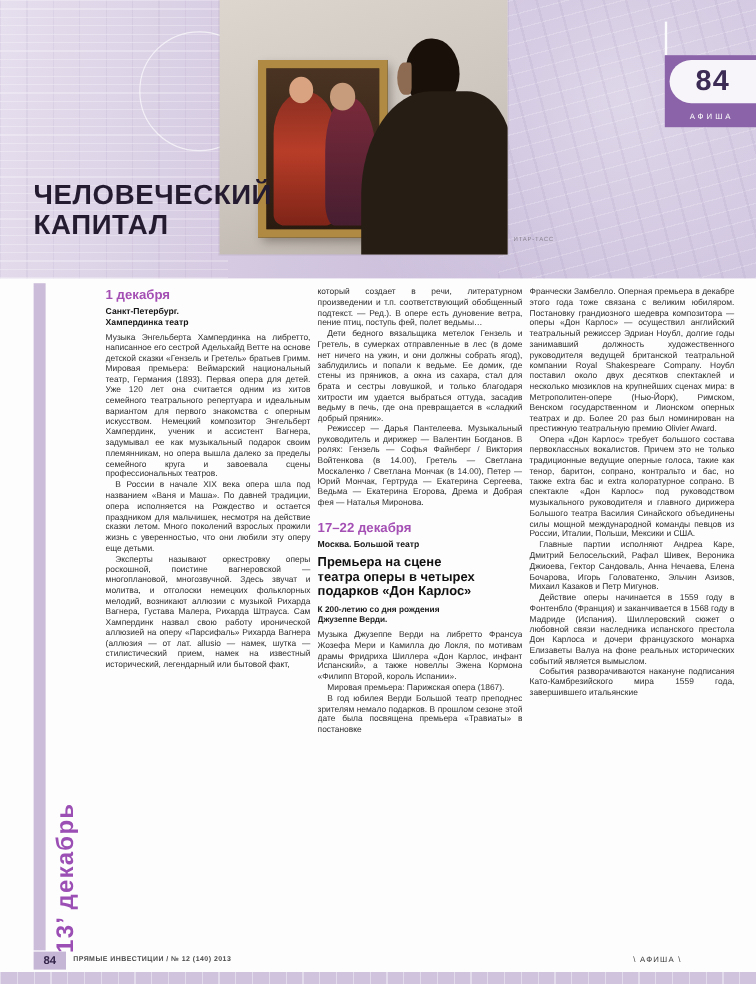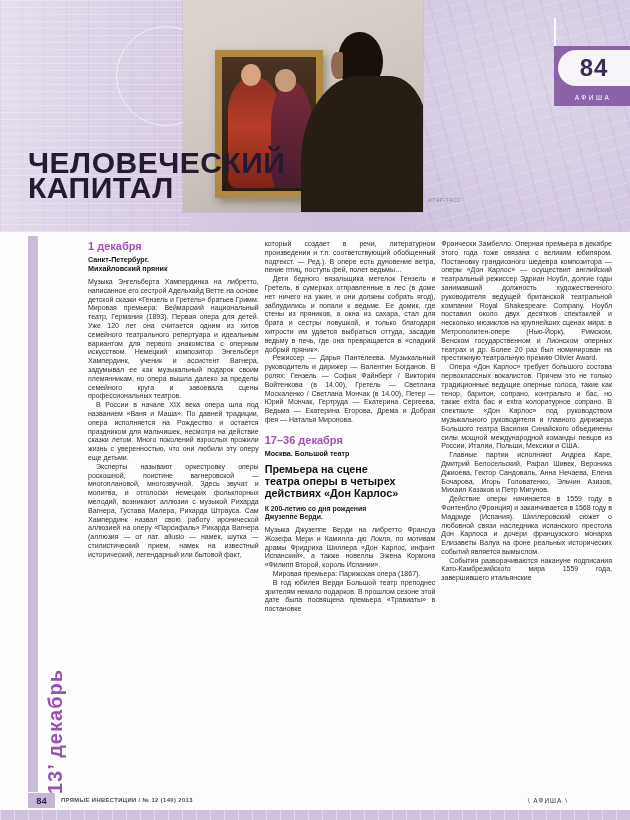--- a/index.html
+++ b/index.html
@@ -43,21 +43,21 @@
 
   
   .tabline{position:absolute;right:74px;top:18px;width:2px;height:28px;background:rgba(255,255,255,.9);}
   .tabback{position:absolute;right:0;top:46px;width:76px;height:60px;background:#8a63a8;}
   .tabpill{position:absolute;right:0;top:50px;width:72px;height:36px;background:#f7f5f9;border-radius:18px 0 0 18px;
     display:flex;align-items:center;justify-content:center;font-size:24px;font-weight:bold;color:#3c2b55;letter-spacing:1px;}
   .tabsec{position:absolute;right:0;top:90px;width:74px;height:14px;color:#ffffff;font-size:6.5px;letter-spacing:2.5px;
     display:flex;align-items:center;justify-content:center;}
 
   
-  .headline{position:absolute;left:28px;top:150px;font-size:30px;font-weight:800;line-height:25px;color:#251b31;
+  .headline{position:absolute;left:28px;top:150px;font-size:23px;font-weight:800;line-height:25px;color:#251b31;
     letter-spacing:.5px;white-space:pre-line;}
 
   
   .leftbar{position:absolute;left:28px;top:236px;width:10px;height:556px;background:#cbbdd9;}
   .sidedate{position:absolute;left:44px;bottom:26px;writing-mode:vertical-rl;transform:rotate(180deg);
     font-size:20px;font-weight:700;color:#9b4fb4;letter-spacing:1px;}
 
   
   .cols{position:absolute;left:88px;top:240px;width:524px;height:552px;display:grid;
     grid-template-columns:1fr 1fr 1fr;column-gap:6px;overflow:hidden;}
@@ -115,35 +115,35 @@
 КАПИТАЛ</div>
 
   <div class="leftbar"></div>
   <div class="sidedate">13’ декабрь</div>
 
   <div class="cols">
 
     <div class="col">
       <div class="b-date">1 декабря</div>
       <div class="b-venue">Санкт-Петербург.
-Михайловский пряник</div>
+Хампердинка театр</div>
       <p class="b-body">Музыка Энгельберта Хампердинка на либретто, написанное его сестрой Адельхайд Ветте на основе детской сказки «Гензель и Гретель» братьев Гримм. Мировая премьера: Веймарский национальный театр, Германия (1893). Первая опера для детей. Уже 120 лет она считается одним из хитов семейного театрального репертуара и идеальным вариантом для первого знакомства с оперным искусством. Немецкий композитор Энгельберт Хампердинк, ученик и ассистент Вагнера, задумывал ее как музыкальный подарок своим племянникам, но опера вышла далеко за пределы семейного круга и завоевала сцены профессиональных театров.</p>
       <p class="b-body indent">В России в начале XIX века опера шла под названием «Ваня и Маша». По давней традиции, опера исполняется на Рождество и остается праздником для мальчишек, несмотря на действие сказки летом. Много поколений взрослых прожили жизнь с уверенностью, что они любили эту оперу еще детьми.</p>
       <p class="b-body indent">Эксперты называют оркестровку оперы роскошной, поистине вагнеровской — многоплановой, многозвучной. Здесь звучат и молитва, и отголоски немецких фольклорных мелодий, возникают аллюзии с музыкой Рихарда Вагнера, Густава Малера, Рихарда Штрауса. Сам Хампердинк назвал свою работу иронической аллюзией на оперу «Парсифаль» Рихарда Вагнера (аллюзия — от лат. allusio — намек, шутка — стилистический прием, намек на известный исторический, легендарный или бытовой факт,</p>
     </div>
 
     <div class="col">
       <p class="b-body">который создает в речи, литературном произведении и т.п. соответствующий обобщенный подтекст. — Ред.). В опере есть дуновение ветра, пение птиц, поступь фей, полет ведьмы…</p>
       <p class="b-body indent">Дети бедного вязальщика метелок Гензель и Гретель, в сумерках отправленные в лес (в доме нет ничего на ужин, и они должны собрать ягод), заблудились и попали к ведьме. Ее домик, где стены из пряников, а окна из сахара, стал для брата и сестры ловушкой, и только благодаря хитрости им удается выбраться оттуда, засадив ведьму в печь, где она превращается в «сладкий добрый пряник».</p>
       <p class="b-body indent">Режиссер — Дарья Пантелеева. Музыкальный руководитель и дирижер — Валентин Богданов. В ролях: Гензель — Софья Файнберг / Виктория Войтенкова (в 14.00), Гретель — Светлана Москаленко / Светлана Мончак (в 14.00), Петер — Юрий Мончак, Гертруда — Екатерина Сергеева, Ведьма — Екатерина Егорова, Дрема и Добрая фея — Наталья Миронова.</p>
-      <div class="b-date mid">17–36 декабря</div>
+      <div class="b-date mid">17–22 декабря</div>
       <div class="b-venue">Москва. Большой театр</div>
       <div class="b-title">Премьера на сцене
 театра оперы в четырех
-действиях «Дон Карлос»</div>
+подарков «Дон Карлос»</div>
       <div class="b-sub">К 200-летию со дня рождения
 Джузеппе Верди.</div>
       <p class="b-body">Музыка Джузеппе Верди на либретто Франсуа Жозефа Мери и Камилла дю Локля, по мотивам драмы Фридриха Шиллера «Дон Карлос, инфант Испанский», а также новеллы Эжена Кормона «Филипп Второй, король Испании».</p>
       <p class="b-body indent">Мировая премьера: Парижская опера (1867).</p>
       <p class="b-body indent">В год юбилея Верди Большой театр преподнес зрителям немало подарков. В прошлом сезоне этой дате была посвящена премьера «Травиаты» в постановке</p>
     </div>
 
     <div class="col">
       <p class="b-body">Франчески Замбелло. Оперная премьера в декабре этого года тоже связана с великим юбиляром. Постановку грандиозного шедевра композитора — оперы «Дон Карлос» — осуществил английский театральный режиссер Эдриан Ноубл, долгие годы занимавший должность художественного руководителя ведущей британской театральной компании Royal Shakespeare Company. Ноубл поставил около двух десятков спектаклей и несколько мюзиклов на крупнейших сценах мира: в Метрополитен-опере (Нью-Йорк), Римском, Венском государственном и Лионском оперных театрах и др. Более 20 раз был номинирован на престижную театральную премию Olivier Award.</p>
       <p class="b-body indent">Опера «Дон Карлос» требует большого состава первоклассных вокалистов. Причем это не только традиционные ведущие оперные голоса, такие как тенор, баритон, сопрано, контральто и бас, но также extra бас и extra колоратурное сопрано. В спектакле «Дон Карлос» под руководством музыкального руководителя и главного дирижера Большого театра Василия Синайского объединены силы мощной международной команды певцов из России, Италии, Польши, Мексики и США.</p>

